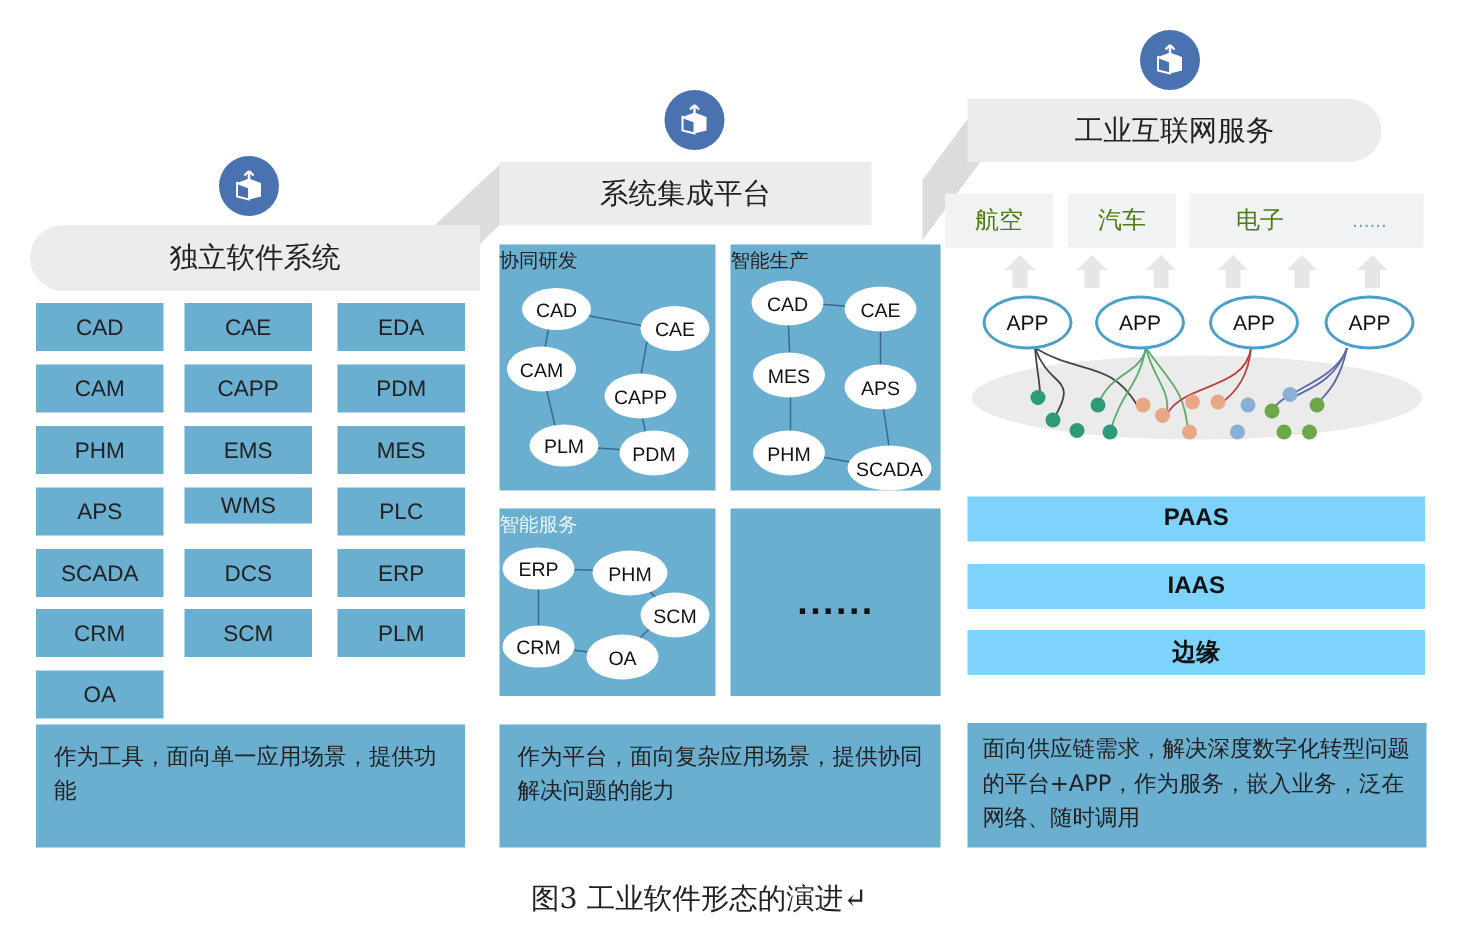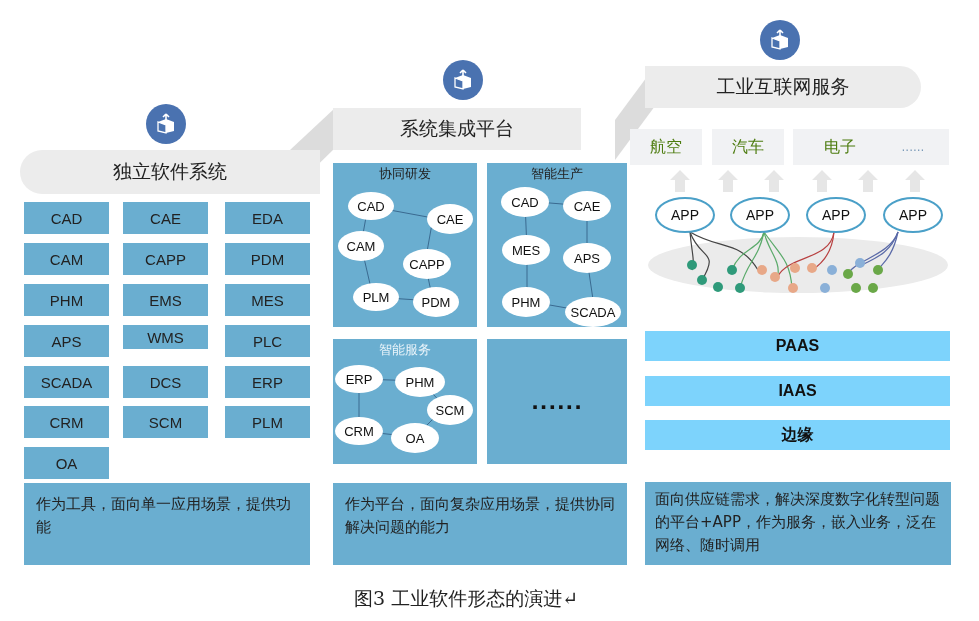--- a/index.html
+++ b/index.html
@@ -5,21 +5,21 @@
   html,body{margin:0;padding:0;background:#fff;}
   body{width:979px;height:621px;position:relative;overflow:hidden;font-family:"DejaVu Sans",sans-serif;color:#222;}
   .abs{position:absolute;}
   .bar{position:absolute;background:#ececec;border-radius:0 24px 24px 0;display:flex;align-items:center;justify-content:center;font-size:19px;color:#222;font-family:Liberation Serif, serif;}
   .bar.left{border-radius:24px 0 0 24px;}
   .bar.right{border-radius:0 26px 26px 0;}
   .icon{position:absolute;width:40px;height:40px;border-radius:50%;background:#4a72b0;}
   .icon svg{position:absolute;left:8px;top:8px;}
   .tile{position:absolute;background:#6aaed0;display:flex;align-items:center;justify-content:center;font-family:"Liberation Sans",sans-serif;font-size:15px;color:#222;}
   .panel{position:absolute;background:#6aaed0;}
-  .panel-title{position:absolute;left:0;right:0;top:2px;text-align:center;font-size:13px;color:#222;}
+  .panel-title{position:absolute;left:0;right:0;top:2px;text-align:left;font-size:13px;color:#222;}
   .panel-title.light{color:#eaf4fa;}
   .node{position:absolute;background:#fff;border-radius:50%;display:flex;align-items:center;justify-content:center;font-family:"Liberation Sans",sans-serif;font-size:13px;color:#111;}
   .desc{position:absolute;background:#6aaed0;font-size:15px;line-height:23px;color:#222;padding:10px 12px;box-sizing:border-box;}
   .industry{position:absolute;background:#f1f2f4;display:flex;align-items:center;justify-content:center;font-size:16px;color:#4d7c0f;}
   .app{position:absolute;background:#fff;border:2px solid #4ba0c8;border-radius:50%;display:flex;align-items:center;justify-content:center;font-family:"Liberation Sans",sans-serif;font-size:14px;color:#111;box-sizing:border-box;}
   .layer{position:absolute;background:#7dd3fc;display:flex;align-items:center;justify-content:center;font-family:"Liberation Sans",sans-serif;font-weight:bold;font-size:16px;color:#111;}
   .caption{position:absolute;font-family:"DejaVu Serif",serif;font-size:19px;color:#222;}
   .dots{font-size:20px;font-weight:bold;letter-spacing:1px;color:#111;}
 </style>
 </head>

